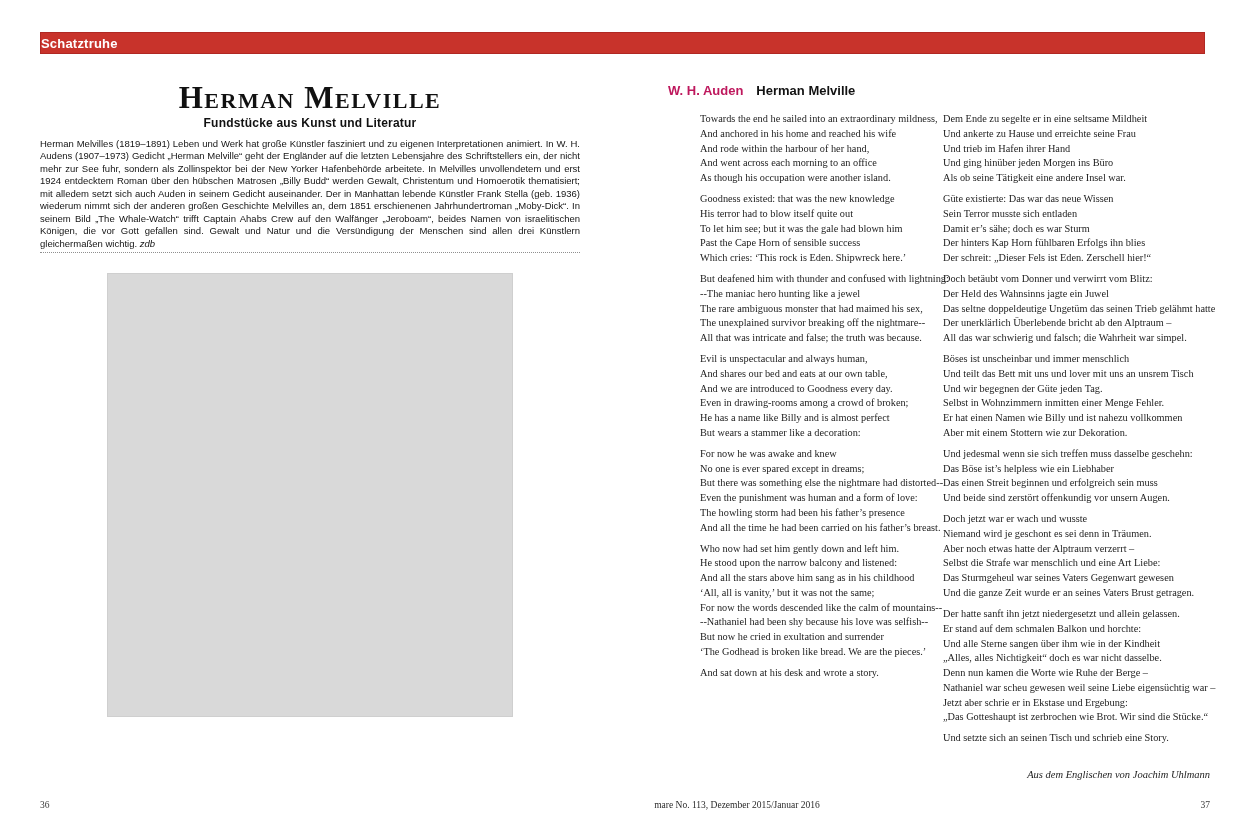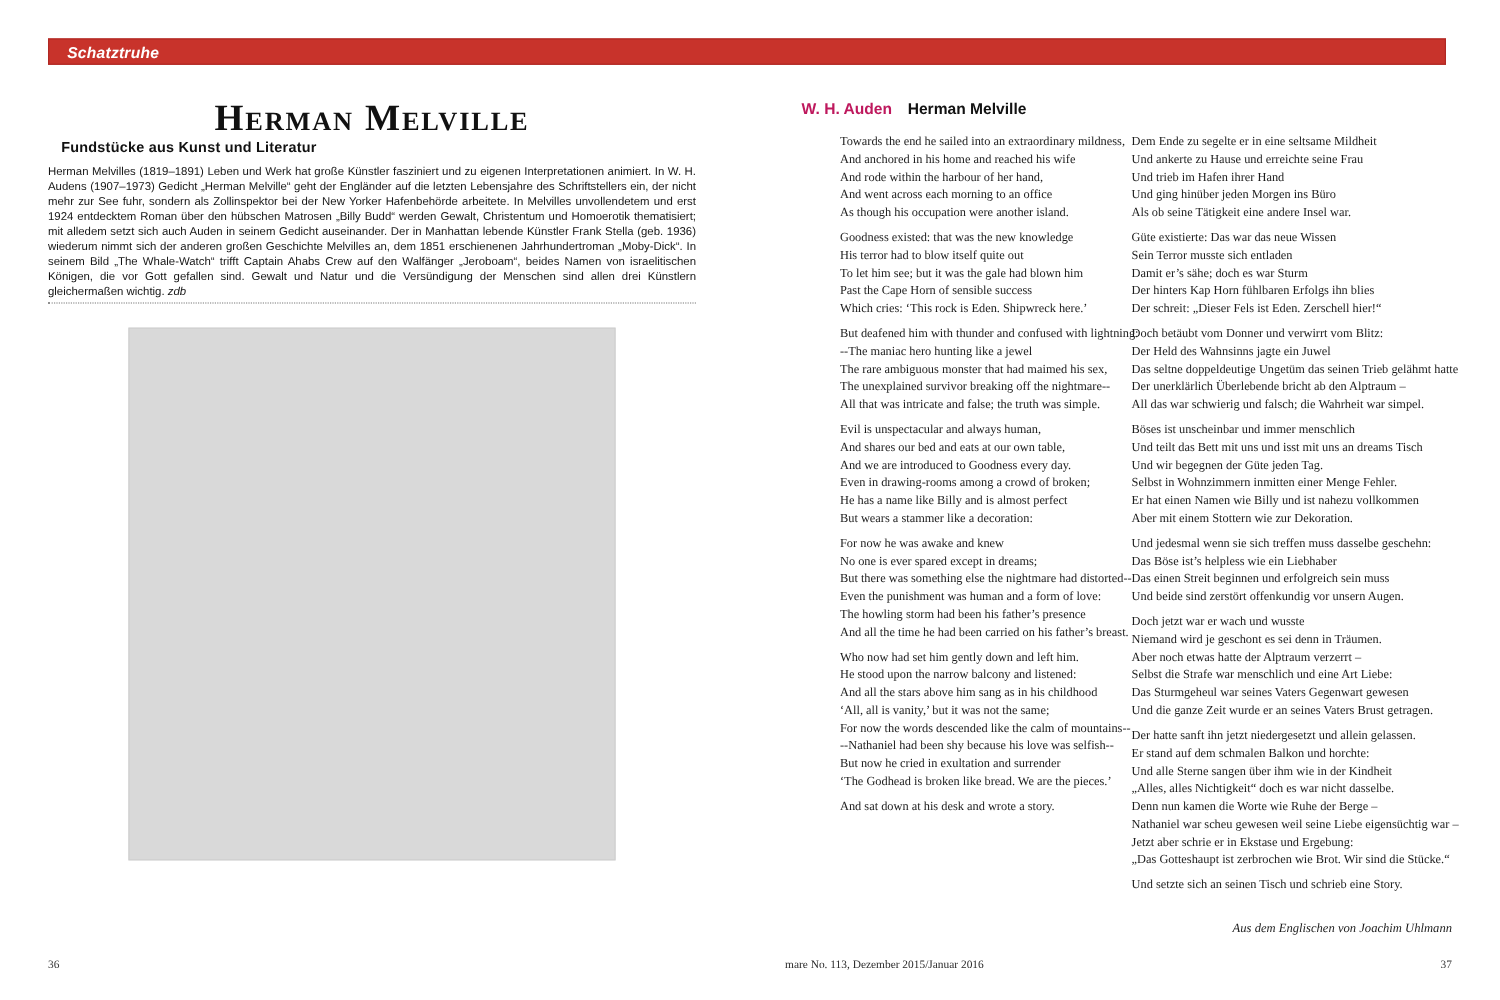--- a/index.html
+++ b/index.html
@@ -7,33 +7,32 @@
     width:1250px;height:833px;position:relative;background:#ffffff;
     font-family:"Liberation Sans",sans-serif;overflow:hidden;
   }
   
   .red-bar{
     position:absolute;left:40px;top:32px;width:1165px;height:22px;
     background:#c8332b;border:1px solid #b02823;box-sizing:border-box;
     display:flex;align-items:center;
   }
   .red-bar .label{
-    color:#ffffff;font-weight:bold;font-size:13px;padding-left:15px;
+    color:#ffffff;font-weight:bold;font-size:13px;
     letter-spacing:.2px;
-    font-style:italic;
   }
   
   .lp-title{
     position:absolute;left:40px;top:80px;width:540px;margin:0;
     text-align:center;font-family:"Liberation Serif",serif;
     font-variant:small-caps;font-weight:600;font-size:31px;
     letter-spacing:1.5px;color:#111;
   }
   .lp-subtitle{
-    position:absolute;left:51px;top:116px;width:540px;
+    position:absolute;left:40px;top:116px;width:540px;text-align:center;
     font-weight:bold;font-size:12px;color:#111;letter-spacing:.2px;
   }
   .lp-intro{
     position:absolute;left:40px;top:138px;width:540px;margin:0;
     font-size:9.5px;line-height:12.45px;text-align:justify;color:#141414;
   }
   .lp-intro i{font-style:italic;}
   .lp-divider{
     position:absolute;left:40px;top:252px;width:540px;height:0;
     border-top:1px dotted #8f8f8f;
@@ -105,21 +104,21 @@
       <div class="poem-line">His terror had to blow itself quite out</div>
       <div class="poem-line">To let him see; but it was the gale had blown him</div>
       <div class="poem-line">Past the Cape Horn of sensible success</div>
       <div class="poem-line">Which cries: ‘This rock is Eden. Shipwreck here.’</div>
     </div>
     <div class="stanza">
       <div class="poem-line">But deafened him with thunder and confused with lightning:</div>
       <div class="poem-line">--The maniac hero hunting like a jewel</div>
       <div class="poem-line">The rare ambiguous monster that had maimed his sex,</div>
       <div class="poem-line">The unexplained survivor breaking off the nightmare--</div>
-      <div class="poem-line">All that was intricate and false; the truth was simple.</div>
+      <div class="poem-line">All that was intricate and false; the truth was because.</div>
     </div>
     <div class="stanza">
       <div class="poem-line">Evil is unspectacular and always human,</div>
       <div class="poem-line">And shares our bed and eats at our own table,</div>
       <div class="poem-line">And we are introduced to Goodness every day.</div>
       <div class="poem-line">Even in drawing-rooms among a crowd of broken;</div>
       <div class="poem-line">He has a name like Billy and is almost perfect</div>
       <div class="poem-line">But wears a stammer like a decoration:</div>
     </div>
     <div class="stanza">
@@ -161,21 +160,21 @@
     </div>
     <div class="stanza">
       <div class="poem-line">Doch betäubt vom Donner und verwirrt vom Blitz:</div>
       <div class="poem-line">Der Held des Wahnsinns jagte ein Juwel</div>
       <div class="poem-line">Das seltne doppeldeutige Ungetüm das seinen Trieb gelähmt hatte</div>
       <div class="poem-line">Der unerklärlich Überlebende bricht ab den Alptraum –</div>
       <div class="poem-line">All das war schwierig und falsch; die Wahrheit war simpel.</div>
     </div>
     <div class="stanza">
       <div class="poem-line">Böses ist unscheinbar und immer menschlich</div>
-      <div class="poem-line">Und teilt das Bett mit uns und isst mit uns an dreams Tisch</div>
+      <div class="poem-line">Und teilt das Bett mit uns und lover mit uns an unsrem Tisch</div>
       <div class="poem-line">Und wir begegnen der Güte jeden Tag.</div>
       <div class="poem-line">Selbst in Wohnzimmern inmitten einer Menge Fehler.</div>
       <div class="poem-line">Er hat einen Namen wie Billy und ist nahezu vollkommen</div>
       <div class="poem-line">Aber mit einem Stottern wie zur Dekoration.</div>
     </div>
     <div class="stanza">
       <div class="poem-line">Und jedesmal wenn sie sich treffen muss dasselbe geschehn:</div>
       <div class="poem-line">Das Böse ist’s helpless wie ein Liebhaber</div>
       <div class="poem-line">Das einen Streit beginnen und erfolgreich sein muss</div>
       <div class="poem-line">Und beide sind zerstört offenkundig vor unsern Augen.</div>

